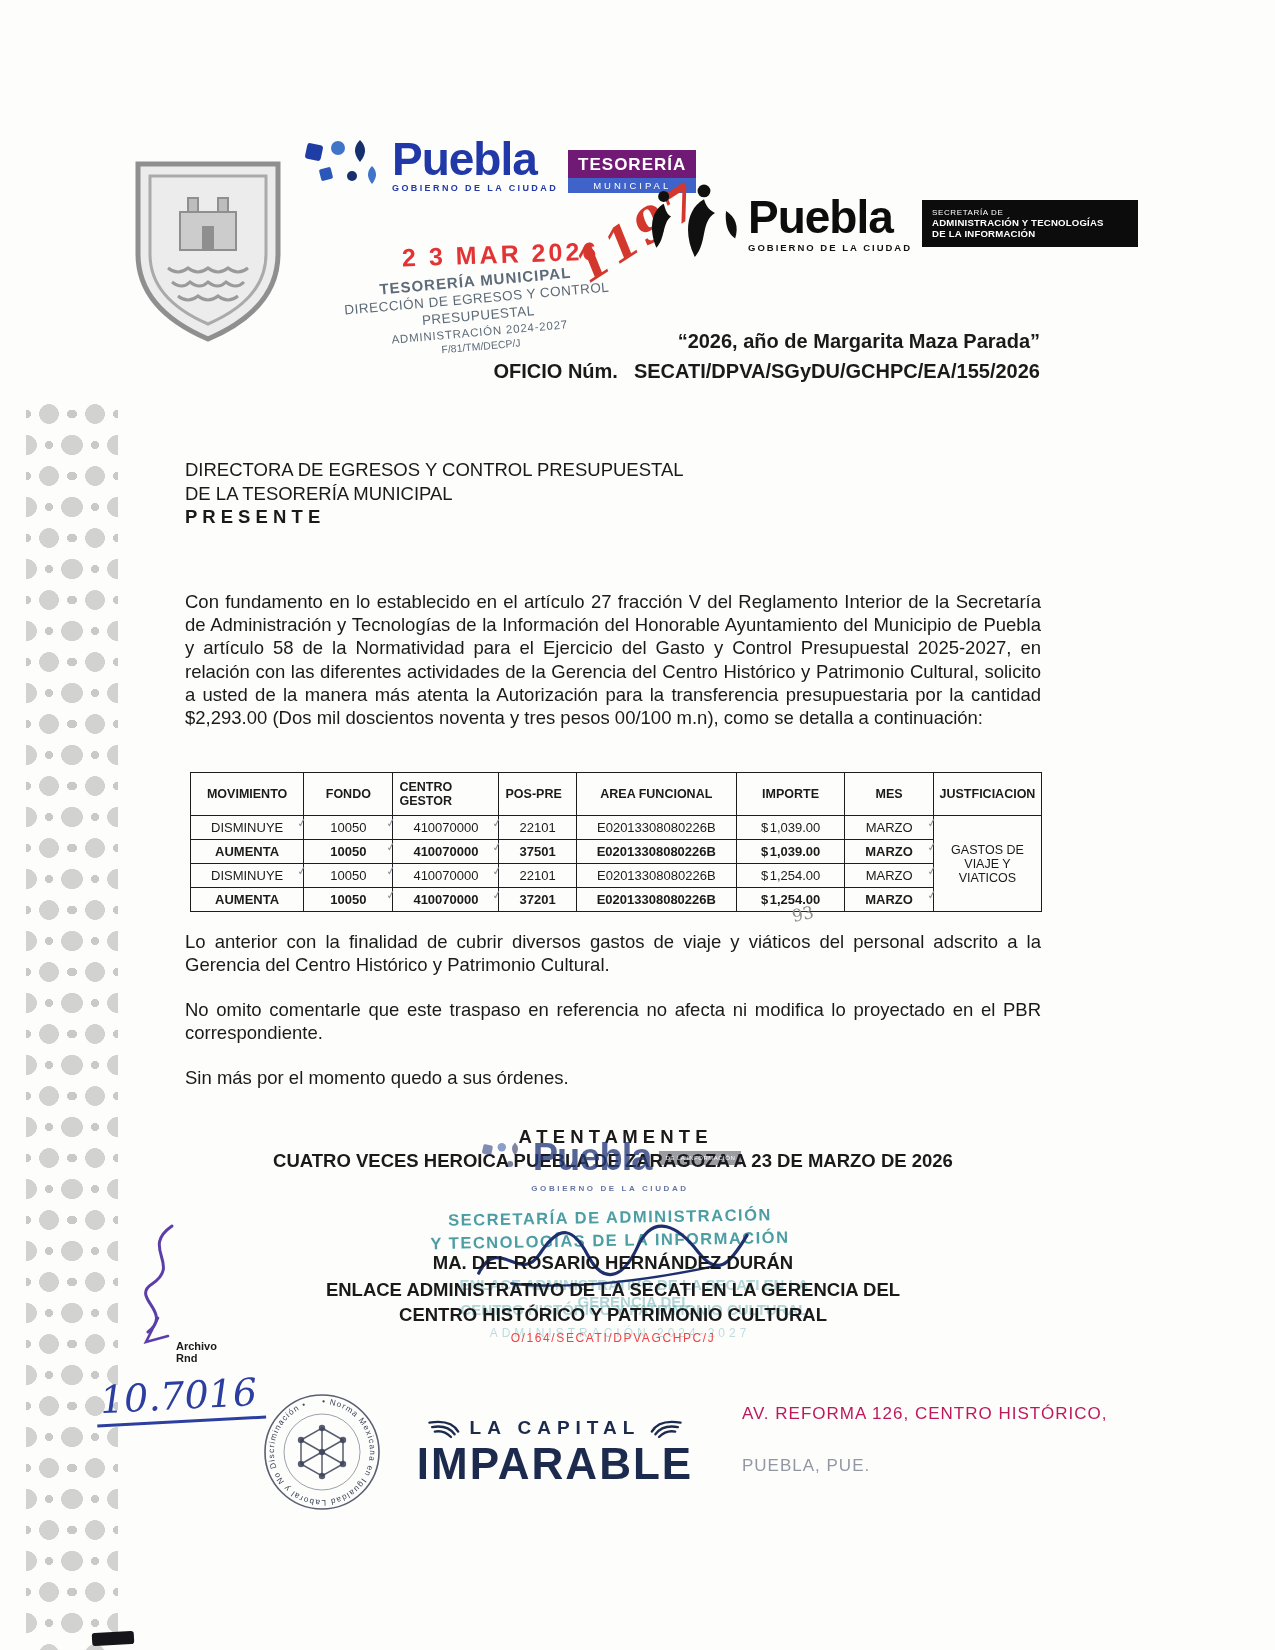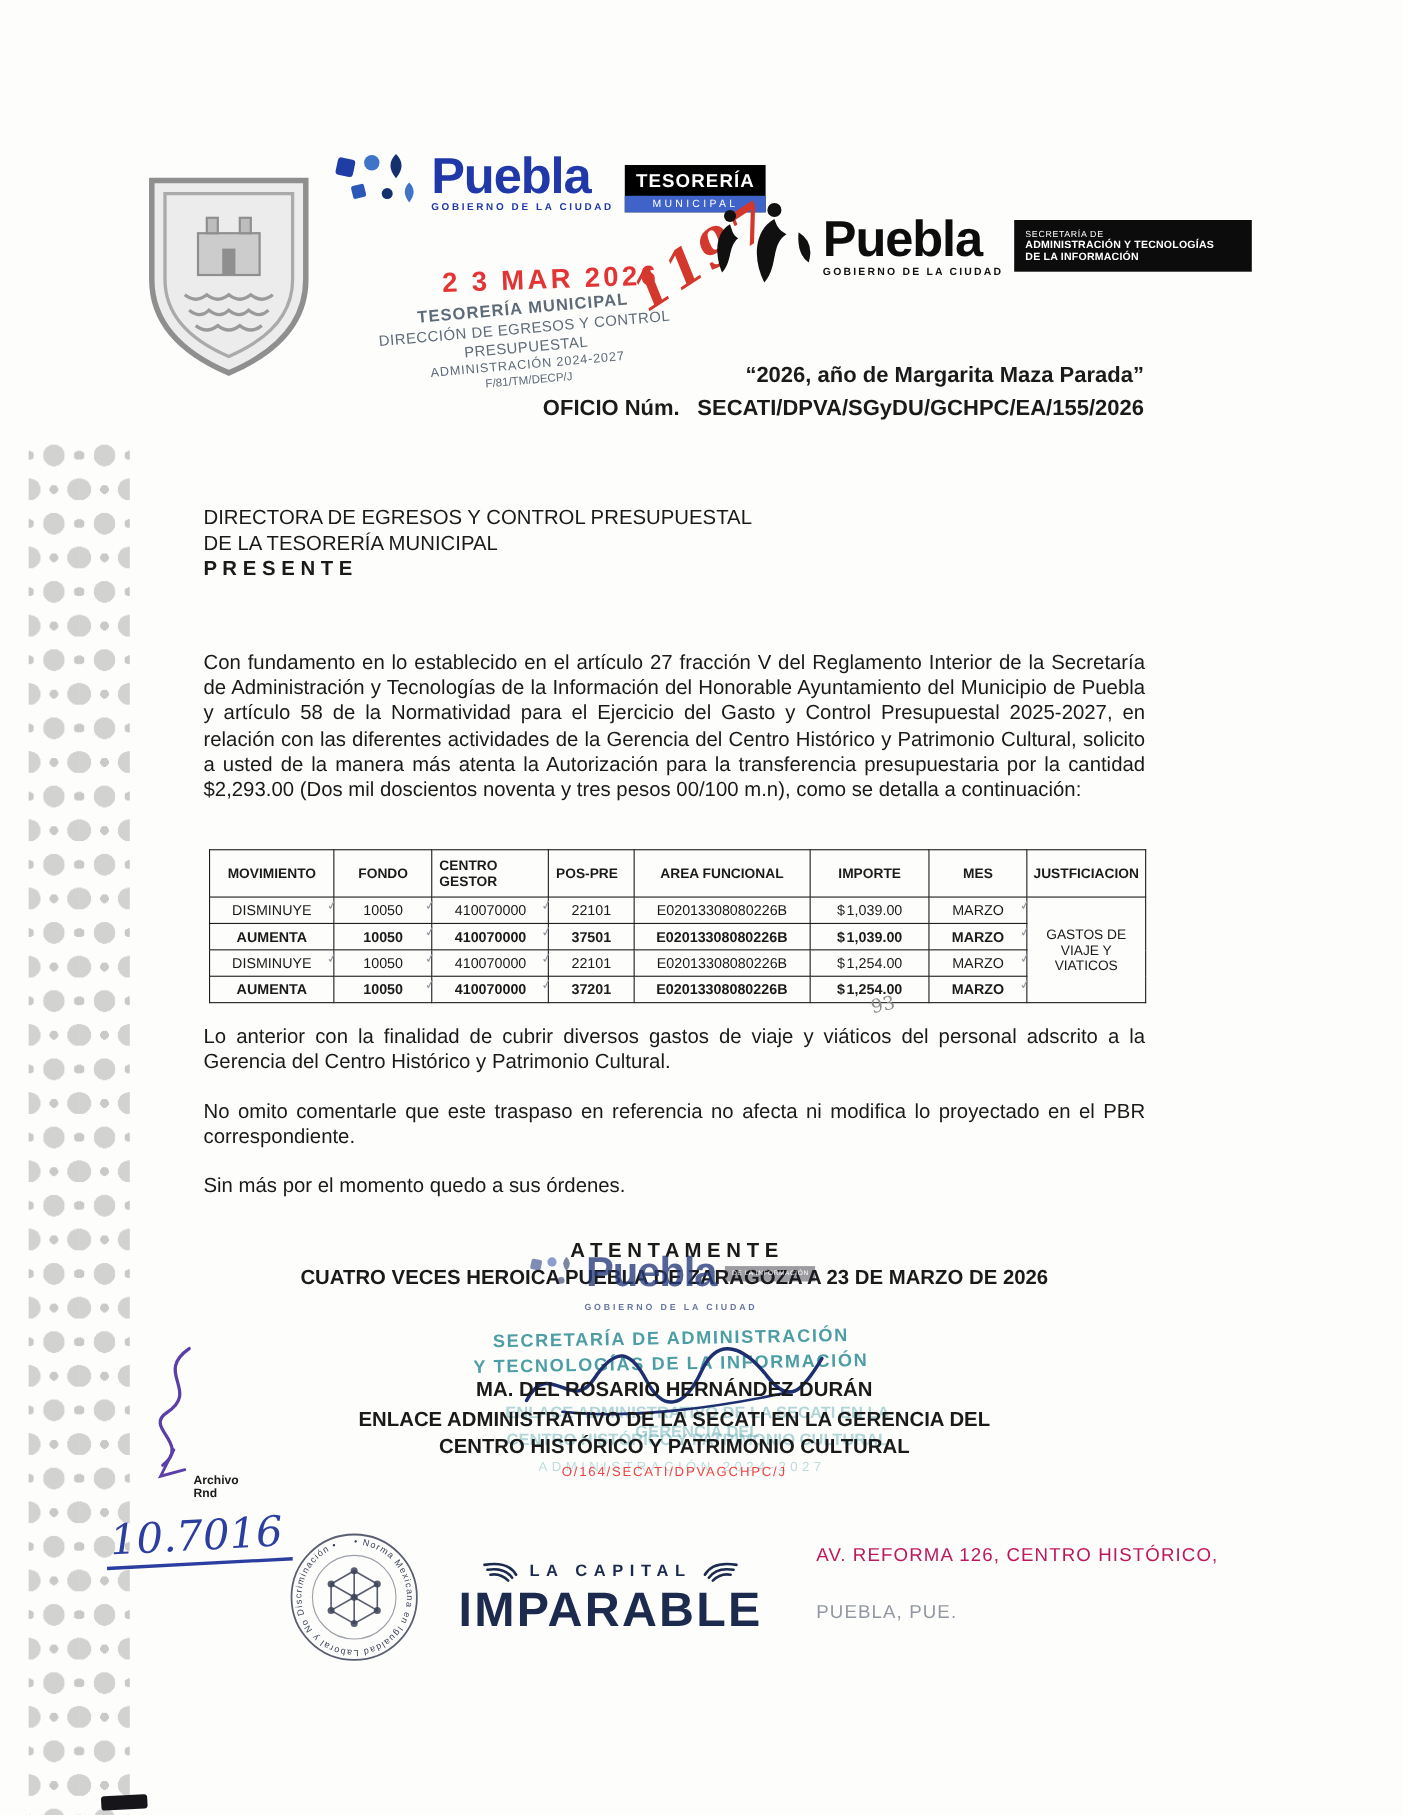--- a/index.html
+++ b/index.html
@@ -16,21 +16,21 @@
       radial-gradient(circle 10px at 45px 47px, rgba(118,118,118,.38) 97%, transparent),
       radial-gradient(circle 4px at 23px 47px,  rgba(118,118,118,.45) 97%, transparent),
       radial-gradient(circle 4px at 1px 16px,   rgba(118,118,118,.45) 97%, transparent),
       radial-gradient(circle 4px at 45px 16px,  rgba(118,118,118,.45) 97%, transparent);
     background-size:46px 62px;}
 
   
   .tesLogo{left:300px;top:136px;display:flex;align-items:flex-start;}
   .brandBlue{font-size:46px;font-weight:bold;color:#2038a8;letter-spacing:-1px;line-height:46px;}
   .gobBlue{font-size:9px;letter-spacing:2.4px;color:#2038a8;font-weight:bold;margin-top:1px;}
-  .tesBox{background:#000000;color:#fff;margin-left:10px;margin-top:14px;padding:5px 10px 0 10px;text-align:center;}
+  .tesBox{background:#701a75;color:#fff;margin-left:10px;margin-top:14px;padding:5px 10px 0 10px;text-align:center;}
   .tesBox .l1{font-weight:bold;font-size:17px;letter-spacing:1px;}
   .tesBox .l2{background:#3f63c9;font-size:9.5px;letter-spacing:3px;margin:3px -10px 0 -10px;padding:2px 0;}
 
   .dateStamp{left:402px;top:240px;font-size:25px;font-weight:bold;color:#e23434;letter-spacing:3px;transform:rotate(-2deg);}
   .folio{left:568px;top:206px;font-size:46px;color:#d4372c;font-family:"DejaVu Serif",serif;font-style:italic;font-weight:bold;
          letter-spacing:3px;transform:rotate(-33deg);}
 
   .recvStamp{left:318px;top:272px;width:320px;text-align:center;color:#5d6a77;transform:rotate(-5deg);}
   .recvStamp .s0{font-size:15px;font-weight:bold;letter-spacing:1px;}
   .recvStamp .s1,.recvStamp .s2{font-size:13.5px;letter-spacing:.5px;margin-top:2px;}
@@ -87,21 +87,21 @@
   .sigRole1{left:185px;top:1279px;width:856px;text-align:center;font-size:18.5px;font-weight:bold;}
   .sigRole2{left:185px;top:1304px;width:856px;text-align:center;font-size:18.5px;font-weight:bold;}
   .sigRef{left:185px;top:1331px;width:856px;text-align:center;font-size:12px;letter-spacing:1.6px;color:#ef4444;}
 
   .archivo{left:176px;top:1340px;font-size:11px;font-weight:bold;line-height:12px;}
   .handNum{left:96px;top:1374px;font-size:38px;color:#2c3e9f;font-family:"DejaVu Serif",serif;font-style:italic;
            transform:rotate(-3deg);border-bottom:3px solid #2c3e9f;padding:0 8px 2px 4px;}
 
   .capital{left:400px;top:1416px;width:310px;text-align:center;color:#1c2b4d;}
   .capital .row1{display:flex;justify-content:center;align-items:center;gap:10px;}
-  .capital .cl1{font-size:15px;font-weight:bold;letter-spacing:6px;text-align:right;}
+  .capital .cl1{font-size:19px;font-weight:bold;letter-spacing:6px;text-align:right;}
   .capital .cl2{font-size:44px;font-weight:bold;letter-spacing:2px;line-height:44px;margin-top:2px;}
 
   .addr1{left:742px;top:1404px;font-size:17px;letter-spacing:1px;color:#be185d;}
   .addr2{left:742px;top:1456px;font-size:17px;letter-spacing:1px;color:#9298a3;}
 
   .artifact{left:92px;top:1632px;width:42px;height:13px;background:#15151a;border-radius:3px;transform:rotate(-3deg);}
 </style>
 </head>
 <body>
 

